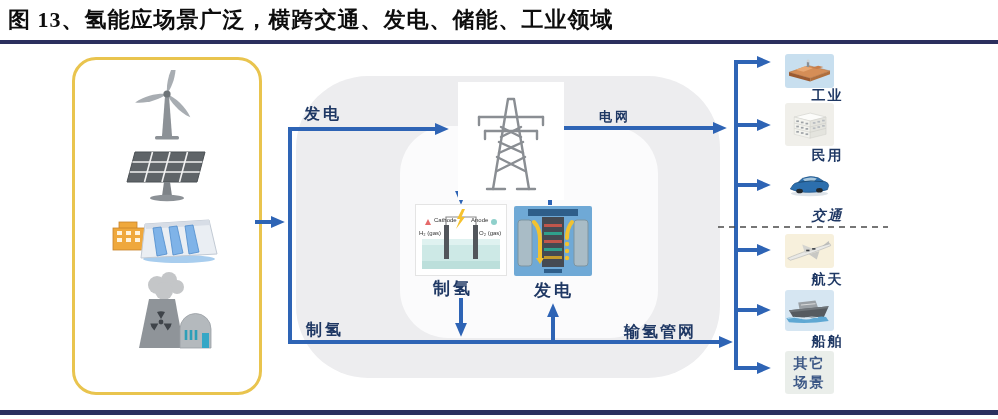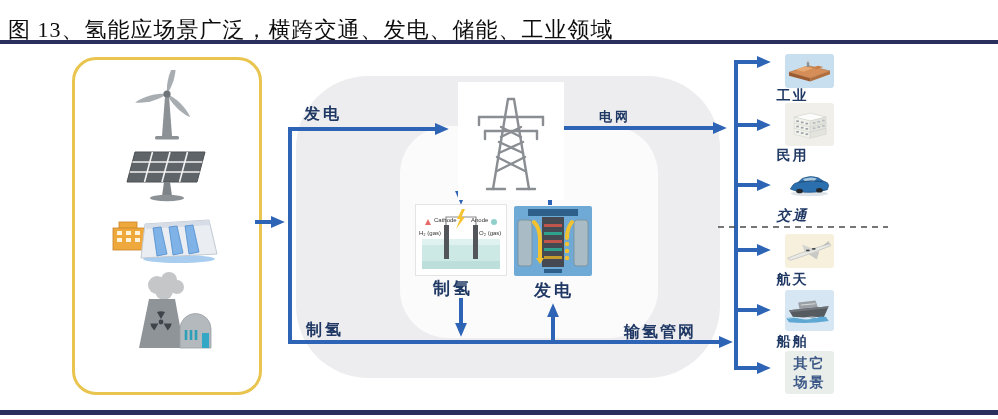--- a/index.html
+++ b/index.html
@@ -1,31 +1,31 @@
 <!DOCTYPE html>
 <html><head>
 <meta charset="utf-8">
 <style>
   html,body{margin:0;padding:0;background:#fff;}
   .page{position:relative;width:998px;height:419px;background:#fff;overflow:hidden;
         font-family:"Liberation Sans","DejaVu Sans",sans-serif;}
   .fig-title{position:absolute;left:8px;top:5px;font-family:"Liberation Serif","DejaVu Serif",serif;
-        font-weight:normal;font-size:22px;color:#0d0d0d;letter-spacing:1px;white-space:nowrap;margin-top:10px;}
+        font-weight:bold;font-size:22px;color:#0d0d0d;letter-spacing:1px;white-space:nowrap;}
   .rule{position:absolute;left:0;width:998px;background:#2B2F5E;}
   .blob{position:absolute;z-index:0;}
   .srcbox{position:absolute;left:72px;top:57px;width:184px;height:332px;background:#fff;
         border:3px solid #E9C44E;border-radius:24px;z-index:2;display:flex;flex-direction:column;
         align-items:center;}
   .srcicon{display:flex;align-items:center;justify-content:center;}
   .navy{color:#1F3864;font-weight:bold;position:absolute;z-index:5;white-space:nowrap;}
   .arrowsvg{position:absolute;left:0;top:0;z-index:3;pointer-events:none;}
   .panel{position:absolute;z-index:4;}
   .proc-label{position:absolute;z-index:5;width:60px;text-align:center;color:#1F3864;font-weight:bold;}
   .dest{position:absolute;left:785px;width:49px;z-index:4;display:flex;align-items:center;justify-content:center;}
-  .dest-label{position:absolute;left:756px;width:73px;text-align:center;color:#1F3864;
+  .dest-label{position:absolute;left:791px;width:73px;text-align:center;color:#1F3864;
         font-weight:bold;font-size:14px;letter-spacing:2px;z-index:4;}
   .others-tile{flex-direction:column;background:#E9EDE9;border-radius:3px;color:#2C4A7C;
         font-weight:bold;font-size:14px;line-height:1.3;letter-spacing:2px;opacity:.92;}
   .tinylbl{position:absolute;font-size:6px;color:#333;z-index:5;white-space:nowrap;}
   .watermark{position:absolute;right:8px;top:376px;z-index:10;font-size:29px;font-weight:bold;
         letter-spacing:1px;color:#fff;-webkit-text-stroke:1.6px #8f8f8f;
         text-shadow:0 0 1px #aaa;white-space:nowrap;}
 </style>
 </head>
 <body>

